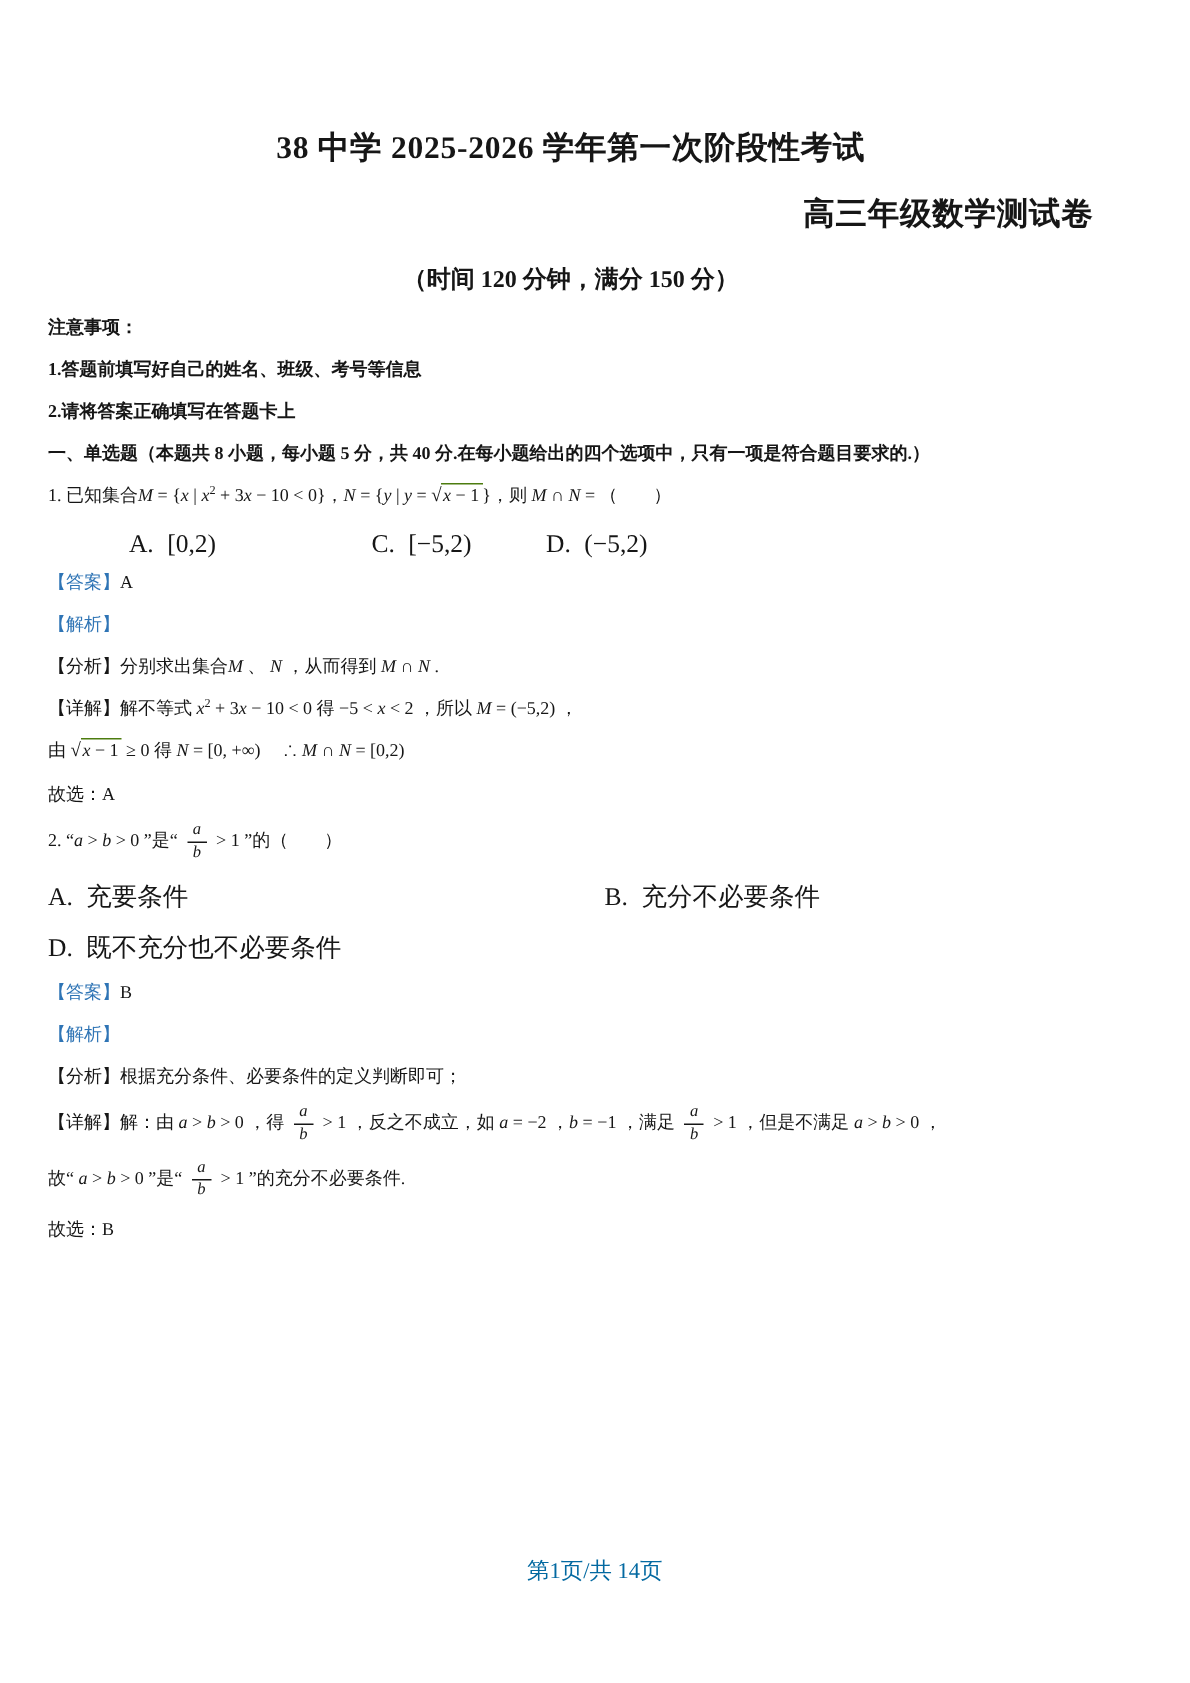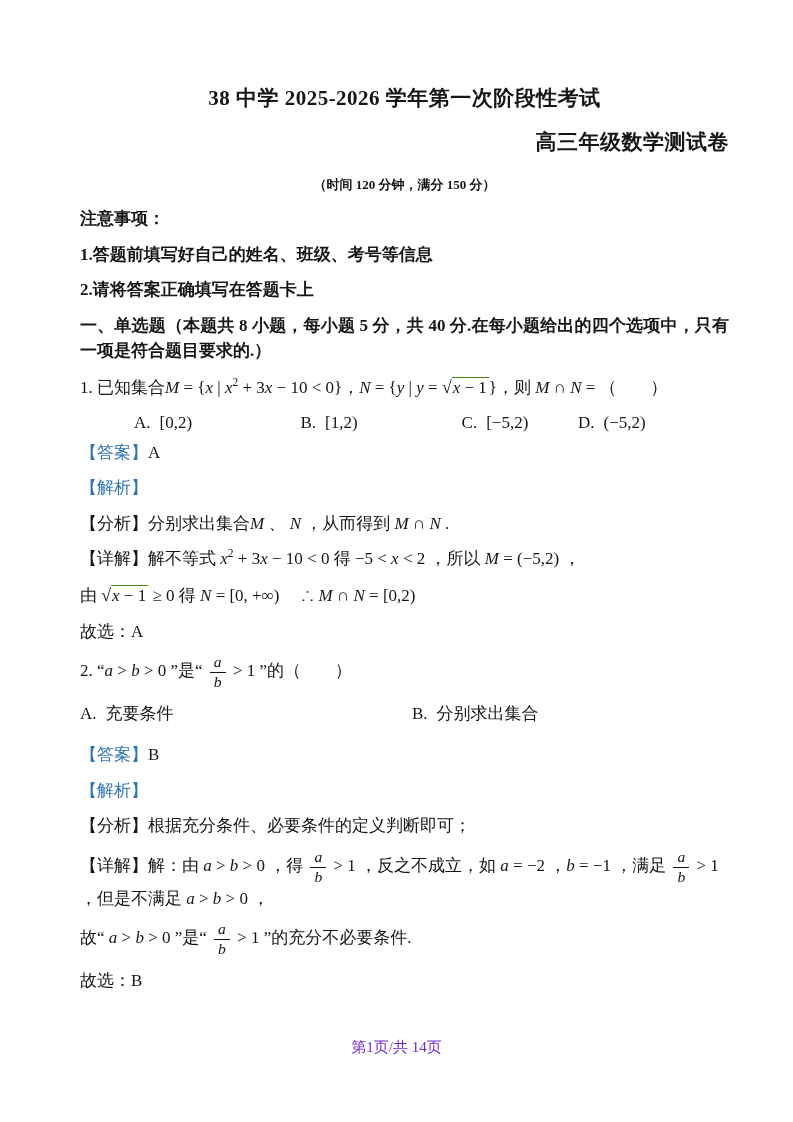--- a/index.html
+++ b/index.html
@@ -6,54 +6,54 @@
   body{
     width:793px;height:1122px;
     font-family:"Liberation Serif","DejaVu Serif",serif;
     color:#161616;
     -webkit-font-smoothing:antialiased;
   }
   .page{
     position:relative;
     box-sizing:border-box;
     width:793px;height:1122px;
-    padding:84px 64px 0 80px;
+    padding:84px 64px 0 32px;
     background:#fff;
     overflow:hidden;
   }
   .t1{font-size:21px;font-weight:700;text-align:center;margin:0 0 16px 0;letter-spacing:0.5px;}
   .t2{font-size:21px;font-weight:700;text-align:right;margin:0 0 20px 0;letter-spacing:0.5px;}
-  .meta{font-size:13px;font-weight:700;text-align:center;margin:0 0 12px 0;}
-  p.base{font-size:17px;line-height:1.5;margin:0 0 10px 0;}
+  .meta{font-size:16px;font-weight:700;text-align:center;margin:0 0 12px 0;}
+  p.base{font-size:12px;line-height:1.5;margin:0 0 10px 0;}
   p.bold{font-weight:700;}
   .mb16{margin-bottom:16px;}
   .mb6{margin-bottom:6px;}
   .mb8{margin-bottom:8px;}
   .section{text-align:justify;line-height:2.35;margin:0 0 2px 0;}
   .blue{color:#2e74b5;margin-top:15px;}
   
   .it{font-style:italic;}
   .sup{vertical-align:super;font-size:0.68em;line-height:0;}
   .sqrt{white-space:nowrap;}
   .sqrt .rad{font-size:1.05em;}
   .sqrt .radicand{border-top:1px solid #4d7c0f;padding:0 2px 0 1px;}
   .frac{display:inline-block;vertical-align:middle;text-align:center;line-height:1.08;margin:0 3px;font-size:0.92em;}
   .frac .num{display:block;border-bottom:1px solid #161616;padding:0 4px 1px 4px;}
   .frac .den{display:block;padding-top:1px;}
   
   .opts4{display:flex;font-size:17px;line-height:1.5;margin:0 0 4px 0;text-align:center;}
   .opts4 .opt{width:166px;}
   .opts4 .opt:last-child{width:auto;}
-  .opts2{font-size:17px;line-height:1.5;margin:0 0 8px 0;display:flex;}
+  .opts2{font-size:17px;line-height:1.5;margin:0 0 8px 0;display:flex;gap:39px;}
   .opts2 .opt{width:332px;}
   .opts2 .opt:last-child{width:auto;}
   .olabel{margin-right:9px;}
   .footer{
     position:absolute;top:1038px;left:0;right:0;
-    text-align:center;font-size:15px;color:#6d28d9;
+    text-align:center;font-size:15px;color:#0369a1;
   }
 </style>
 </head>
 <body>
 
 <div class="page">
 
   <h1 class="t1">38 中学 2025-2026 学年第一次阶段性考试</h1>
   <h2 class="t2">高三年级数学测试卷</h2>
   <p class="meta">（时间 120 分钟，满分 150 分）</p>
@@ -61,39 +61,39 @@
   <p class="base bold mb8">注意事项：</p>
   <p class="base bold mb16">1.答题前填写好自己的姓名、班级、考号等信息</p>
   <p class="base bold mb8">2.请将答案正确填写在答题卡上</p>
 
   <p class="base bold section">一、单选题（本题共 8 小题，每小题 5 分，共 40 分.在每小题给出的四个选项中，只有一项是符合题目要求的.）</p>
 
   <p class="base mb8"><span>1. 已知集合</span><span class="it">M</span><span> = {</span><span class="it">x</span><span> | </span><span class="it">x</span><span class="sup">2</span><span> + 3</span><span class="it">x</span><span> − 10 &lt; 0}，</span><span class="it">N</span><span> = {</span><span class="it">y</span><span> | </span><span class="it">y</span><span> = </span><span class="sqrt"><span class="rad">√</span><span class="radicand"><span class="it">x</span><span> − 1</span></span></span><span>}，则 </span><span class="it">M</span><span> ∩ </span><span class="it">N</span><span> = （　　）</span></p>
 
   <div class="opts4">
     <span class="opt"><span class="olabel">A.</span><span>[0,2)</span></span>
-    <span class="opt"><span class="olabel">B.</span><span>[1,2)</span></span>
     <span class="opt"><span class="olabel">C.</span><span>[−5,2)</span></span>
     <span class="opt"><span class="olabel">D.</span><span>(−5,2)</span></span>
   </div>
 
   <p class="base mb6"><span class="blue" style="color: rgb(46, 116, 181);">【答案】</span><span>A</span></p>
   <p class="base blue mb6" style="color: rgb(46, 116, 181);">【解析】</p>
   <p class="base mb8"><span>【分析】分别求出集合</span><span class="it">M</span><span> 、 </span><span class="it">N</span><span> ，从而得到 </span><span class="it">M</span><span> ∩ </span><span class="it">N</span><span> .</span></p>
   <p class="base mb8"><span>【详解】解不等式 </span><span class="it">x</span><span class="sup">2</span><span> + 3</span><span class="it">x</span><span> − 10 &lt; 0 得 −5 &lt; </span><span class="it">x</span><span> &lt; 2 ，所以 </span><span class="it">M</span><span> = (−5,2) ，</span></p>
   <p class="base mb8"><span>由 </span><span class="sqrt"><span class="rad">√</span><span class="radicand"><span class="it">x</span><span> − 1</span></span></span><span> ≥ 0 得 </span><span class="it">N</span><span> = [0, +∞)　 ∴ </span><span class="it">M</span><span> ∩ </span><span class="it">N</span><span> = [0,2)</span></p>
   <p class="base mb6">故选：A</p>
 
   <p class="base mb6"><span>2. “</span><span class="it">a</span><span> &gt; </span><span class="it">b</span><span> &gt; 0 ”是“ </span><span class="frac"><span class="num"><span class="it">a</span></span><span class="den"><span class="it">b</span></span></span><span> &gt; 1 ”的（　　）</span></p>
 
   <div class="opts2">
     <span class="opt"><span class="olabel">A.</span><span>充要条件</span></span>
-    <span class="opt"><span class="olabel">B.</span><span>分别求出集合</span></span>
+    <span class="opt"><span class="olabel">B.</span><span>充分不必要条件</span></span>
   </div>
   <div class="opts2">
+    <span class="opt"><span class="olabel">D.</span><span>既不充分也不必要条件</span></span>
   </div>
 
   <p class="base mb6"><span class="blue" style="color: rgb(46, 116, 181);">【答案】</span><span>B</span></p>
   <p class="base blue mb6" style="color: rgb(46, 116, 181);">【解析】</p>
   <p class="base mb8">【分析】根据充分条件、必要条件的定义判断即可；</p>
   <p class="base mb8"><span>【详解】解：由 </span><span class="it">a</span><span> &gt; </span><span class="it">b</span><span> &gt; 0 ，得 </span><span class="frac"><span class="num"><span class="it">a</span></span><span class="den"><span class="it">b</span></span></span><span> &gt; 1 ，反之不成立，如 </span><span class="it">a</span><span> = −2 ，</span><span class="it">b</span><span> = −1 ，满足 </span><span class="frac"><span class="num"><span class="it">a</span></span><span class="den"><span class="it">b</span></span></span><span> &gt; 1 ，但是不满足 </span><span class="it">a</span><span> &gt; </span><span class="it">b</span><span> &gt; 0 ，</span></p>
   <p class="base mb6"><span>故“ </span><span class="it">a</span><span> &gt; </span><span class="it">b</span><span> &gt; 0 ”是“ </span><span class="frac"><span class="num"><span class="it">a</span></span><span class="den"><span class="it">b</span></span></span><span> &gt; 1 ”的充分不必要条件.</span></p>
   <p class="base">故选：B</p>
 
   <div class="footer">第1页/共 14页</div>

